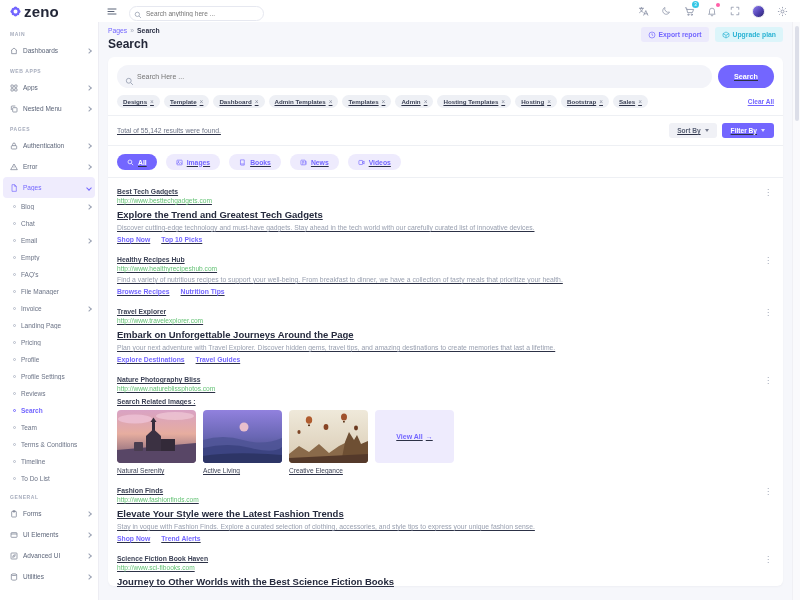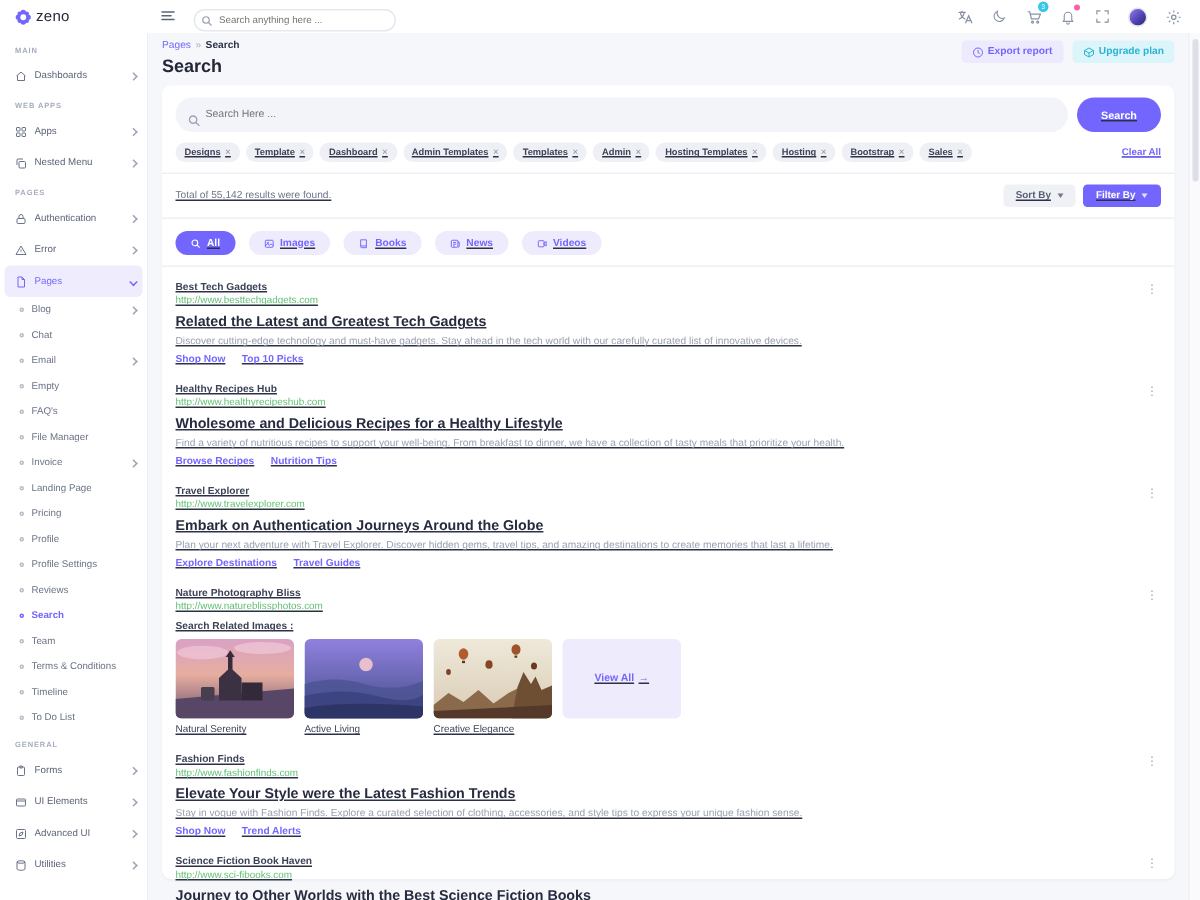--- a/index.html
+++ b/index.html
@@ -3,21 +3,21 @@
 <meta charset="utf-8">
 <style>
   * { margin:0; padding:0; box-sizing:border-box; }
   html,body { width:800px; height:600px; overflow:hidden; background:#fff;
     font-family:"Liberation Sans","DejaVu Sans",sans-serif; color:#2c3146; }
 
   
   .navbar { height:22px; display:flex; align-items:center; background:#fff; position:relative; z-index:5; }
   .nav-left { width:99px; display:flex; align-items:center; padding-left:10px; flex:0 0 auto; }
   .logo { display:flex; align-items:center; gap:3px; }
-  .logo-text { font-size:10px; font-weight:normal; color:#232738; letter-spacing:.2px; }
+  .logo-text { font-size:15px; font-weight:bold; color:#232738; letter-spacing:.2px; }
   .hamburger { margin-left:8px; cursor:pointer; }
   .nav-search { margin-left:12px; position:relative; }
   .nav-search input { width:135px; height:15px; border:1px solid #e6e8f0; border-radius:9px;
     background:#fff; font-size:6.5px; color:#6b7280; padding:0 6px 0 16px; outline:none;
     font-family:"Liberation Sans","DejaVu Sans",sans-serif; }
   .nav-search .s-ico { position:absolute; left:5px; top:3px; }
   .nav-right { margin-left:auto; display:flex; align-items:center; gap:11px; padding-right:12px; }
   .nav-ico { position:relative; width:12px; height:12px; display:flex; align-items:center; justify-content:center; cursor:pointer; }
   .badge { position:absolute; top:-4px; right:-4px; min-width:7px; height:7px; border-radius:4px;
     background:#35c7e6; color:#fff; font-size:4.5px; line-height:7px; text-align:center; padding:0 1px; }
@@ -512,45 +512,44 @@
         </div>
       </div>
 
       <div class="hr"></div>
 
       <div class="results">
 
         <div class="result">
           <div class="r-site">Best Tech Gadgets</div>
           <div class="r-url">http://www.besttechgadgets.com</div>
-          <div class="r-title">Related the Latest and Greatest Tech Gadgets</div>
+          <div class="r-title">Explore the Trend and Greatest Tech Gadgets</div>
           <div class="r-desc">Discover cutting-edge technology and must-have gadgets. Stay ahead in the tech world with our carefully curated list of innovative devices.</div>
           <div class="r-links">
               <span>Shop Now</span>
               <span>Top 10 Picks</span>
             </div>
           <div class="r-dots">⋮</div>
         </div>
 
         <div class="result">
           <div class="r-site">Healthy Recipes Hub</div>
           <div class="r-url">http://www.healthyrecipeshub.com</div>
-          <div class="r-title">Wholesome and Delicious Recipes for a Healthy Lifestyle</div>
           <div class="r-desc">Find a variety of nutritious recipes to support your well-being. From breakfast to dinner, we have a collection of tasty meals that prioritize your health.</div>
           <div class="r-links">
               <span>Browse Recipes</span>
               <span>Nutrition Tips</span>
             </div>
           <div class="r-dots">⋮</div>
         </div>
 
         <div class="result">
           <div class="r-site">Travel Explorer</div>
           <div class="r-url">http://www.travelexplorer.com</div>
-          <div class="r-title">Embark on Authentication Journeys Around the Globe</div>
+          <div class="r-title">Embark on Unforgettable Journeys Around the Page</div>
           <div class="r-desc">Plan your next adventure with Travel Explorer. Discover hidden gems, travel tips, and amazing destinations to create memories that last a lifetime.</div>
           <div class="r-links">
               <span>Explore Destinations</span>
               <span>Travel Guides</span>
             </div>
           <div class="r-dots">⋮</div>
         </div>
 
         <div class="result">
           <div class="r-site">Nature Photography Bliss</div>

